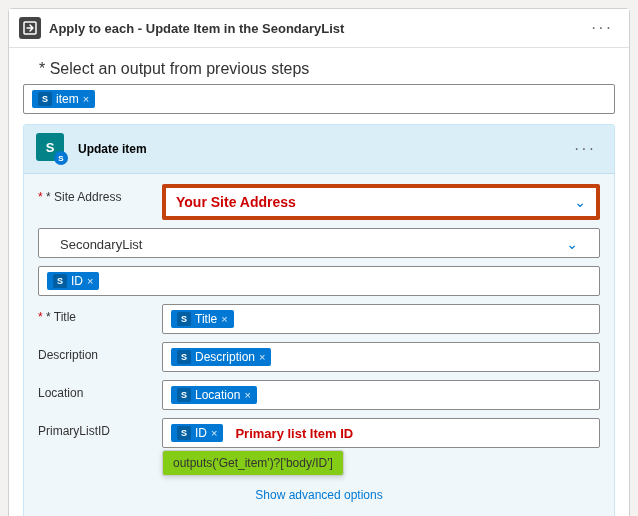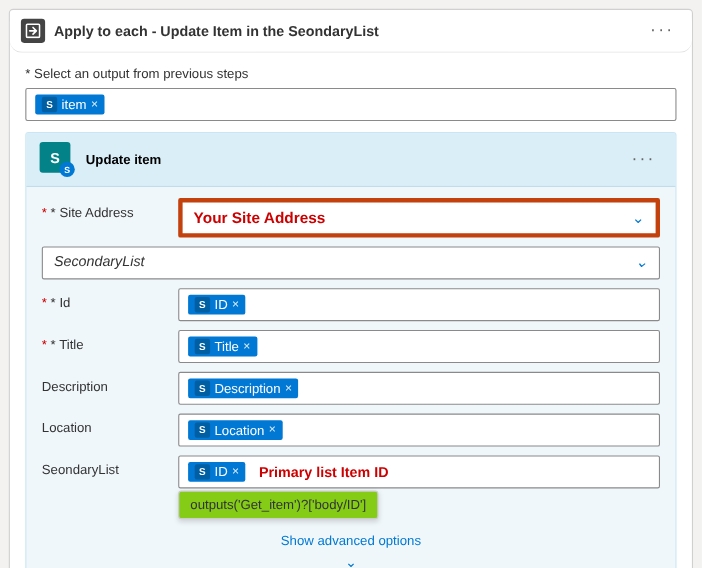--- a/index.html
+++ b/index.html
@@ -19,21 +19,20 @@
       overflow: visible;
     }
 
     .outer-header {
       display: flex;
       align-items: center;
       padding: 8px 10px;
       border-bottom: 1px solid #e0e0e0;
       background: #fff;
       gap: 8px;
-      border-radius: 11px;
     }
 
     .outer-header-icon {
       width: 22px;
       height: 22px;
       background: #444;
       border-radius: 3px;
       display: flex;
       align-items: center;
       justify-content: center;
@@ -53,23 +52,24 @@
       cursor: pointer;
       letter-spacing: 2px;
       padding: 2px 6px;
     }
 
     .outer-body {
       padding: 12px 14px;
     }
 
     .section-label {
-      font-size: 12px;
+      font-size: 16px;
       color: #333;
       margin-bottom: 6px;
+      margin-left: 16px;
     }
 
     .token-input {
       border: 1px solid #8a8a8a;
       border-radius: 2px;
       padding: 4px 8px;
       display: flex;
       align-items: center;
       background: #fff;
       min-height: 30px;
@@ -206,27 +206,26 @@
     }
     .chevron-icon {
       font-size: 14px;
       color: #0078d4;
     }
 
     .list-dropdown {
       border: 1px solid #8a8a8a;
       background: #fff;
       border-radius: 2px;
-      padding: 5px 10px;
-      display: flex;
-      align-items: flex-start;
+      padding: 5px 21px;
+      display: flex;
+      align-items: flex-end;
       justify-content: space-between;
       min-height: 30px;
       cursor: pointer;
-      font-style: italic;
     }
     .list-name-text {
       font-size: 13px;
       color: #333;
     }
 
     .tooltip-box {
       background: #84cc16;
       border: 1px solid #ccc;
       border-radius: 3px;
@@ -321,23 +320,20 @@
         <div class="field-row">
           <div class="field-value">
             <div class="list-dropdown">
               <span class="list-name-text">SecondaryList</span>
               <span class="chevron-icon">⌄</span>
             </div>
           </div>
         </div>
 
         <div class="field-row">
-          <div class="field-label">
-            <span class="req">*</span> <span>* Id</span>
-          </div>
           <div class="field-value">
             <div class="token-input">
               <div class="token">
                 <span class="token-icon">S</span>
                 <span>ID</span>
                 <span class="close-x">×</span>
               </div>
             </div>
           </div>
         </div>
@@ -377,21 +373,21 @@
               <div class="token">
                 <span class="token-icon">S</span>
                 <span>Location</span>
                 <span class="close-x">×</span>
               </div>
             </div>
           </div>
         </div>
 
         <div class="field-row">
-          <div class="field-label">SeondaryList</div>
+          <div class="field-label">PrimaryListID</div>
           <div class="field-value">
             <div class="token-input">
               <div class="token-input-with-text">
                 <div class="token">
                   <span class="token-icon">S</span>
                   <span>ID</span>
                   <span class="close-x">×</span>
                 </div>
                 <span class="primary-id-text">Primary list Item ID</span>
               </div>

